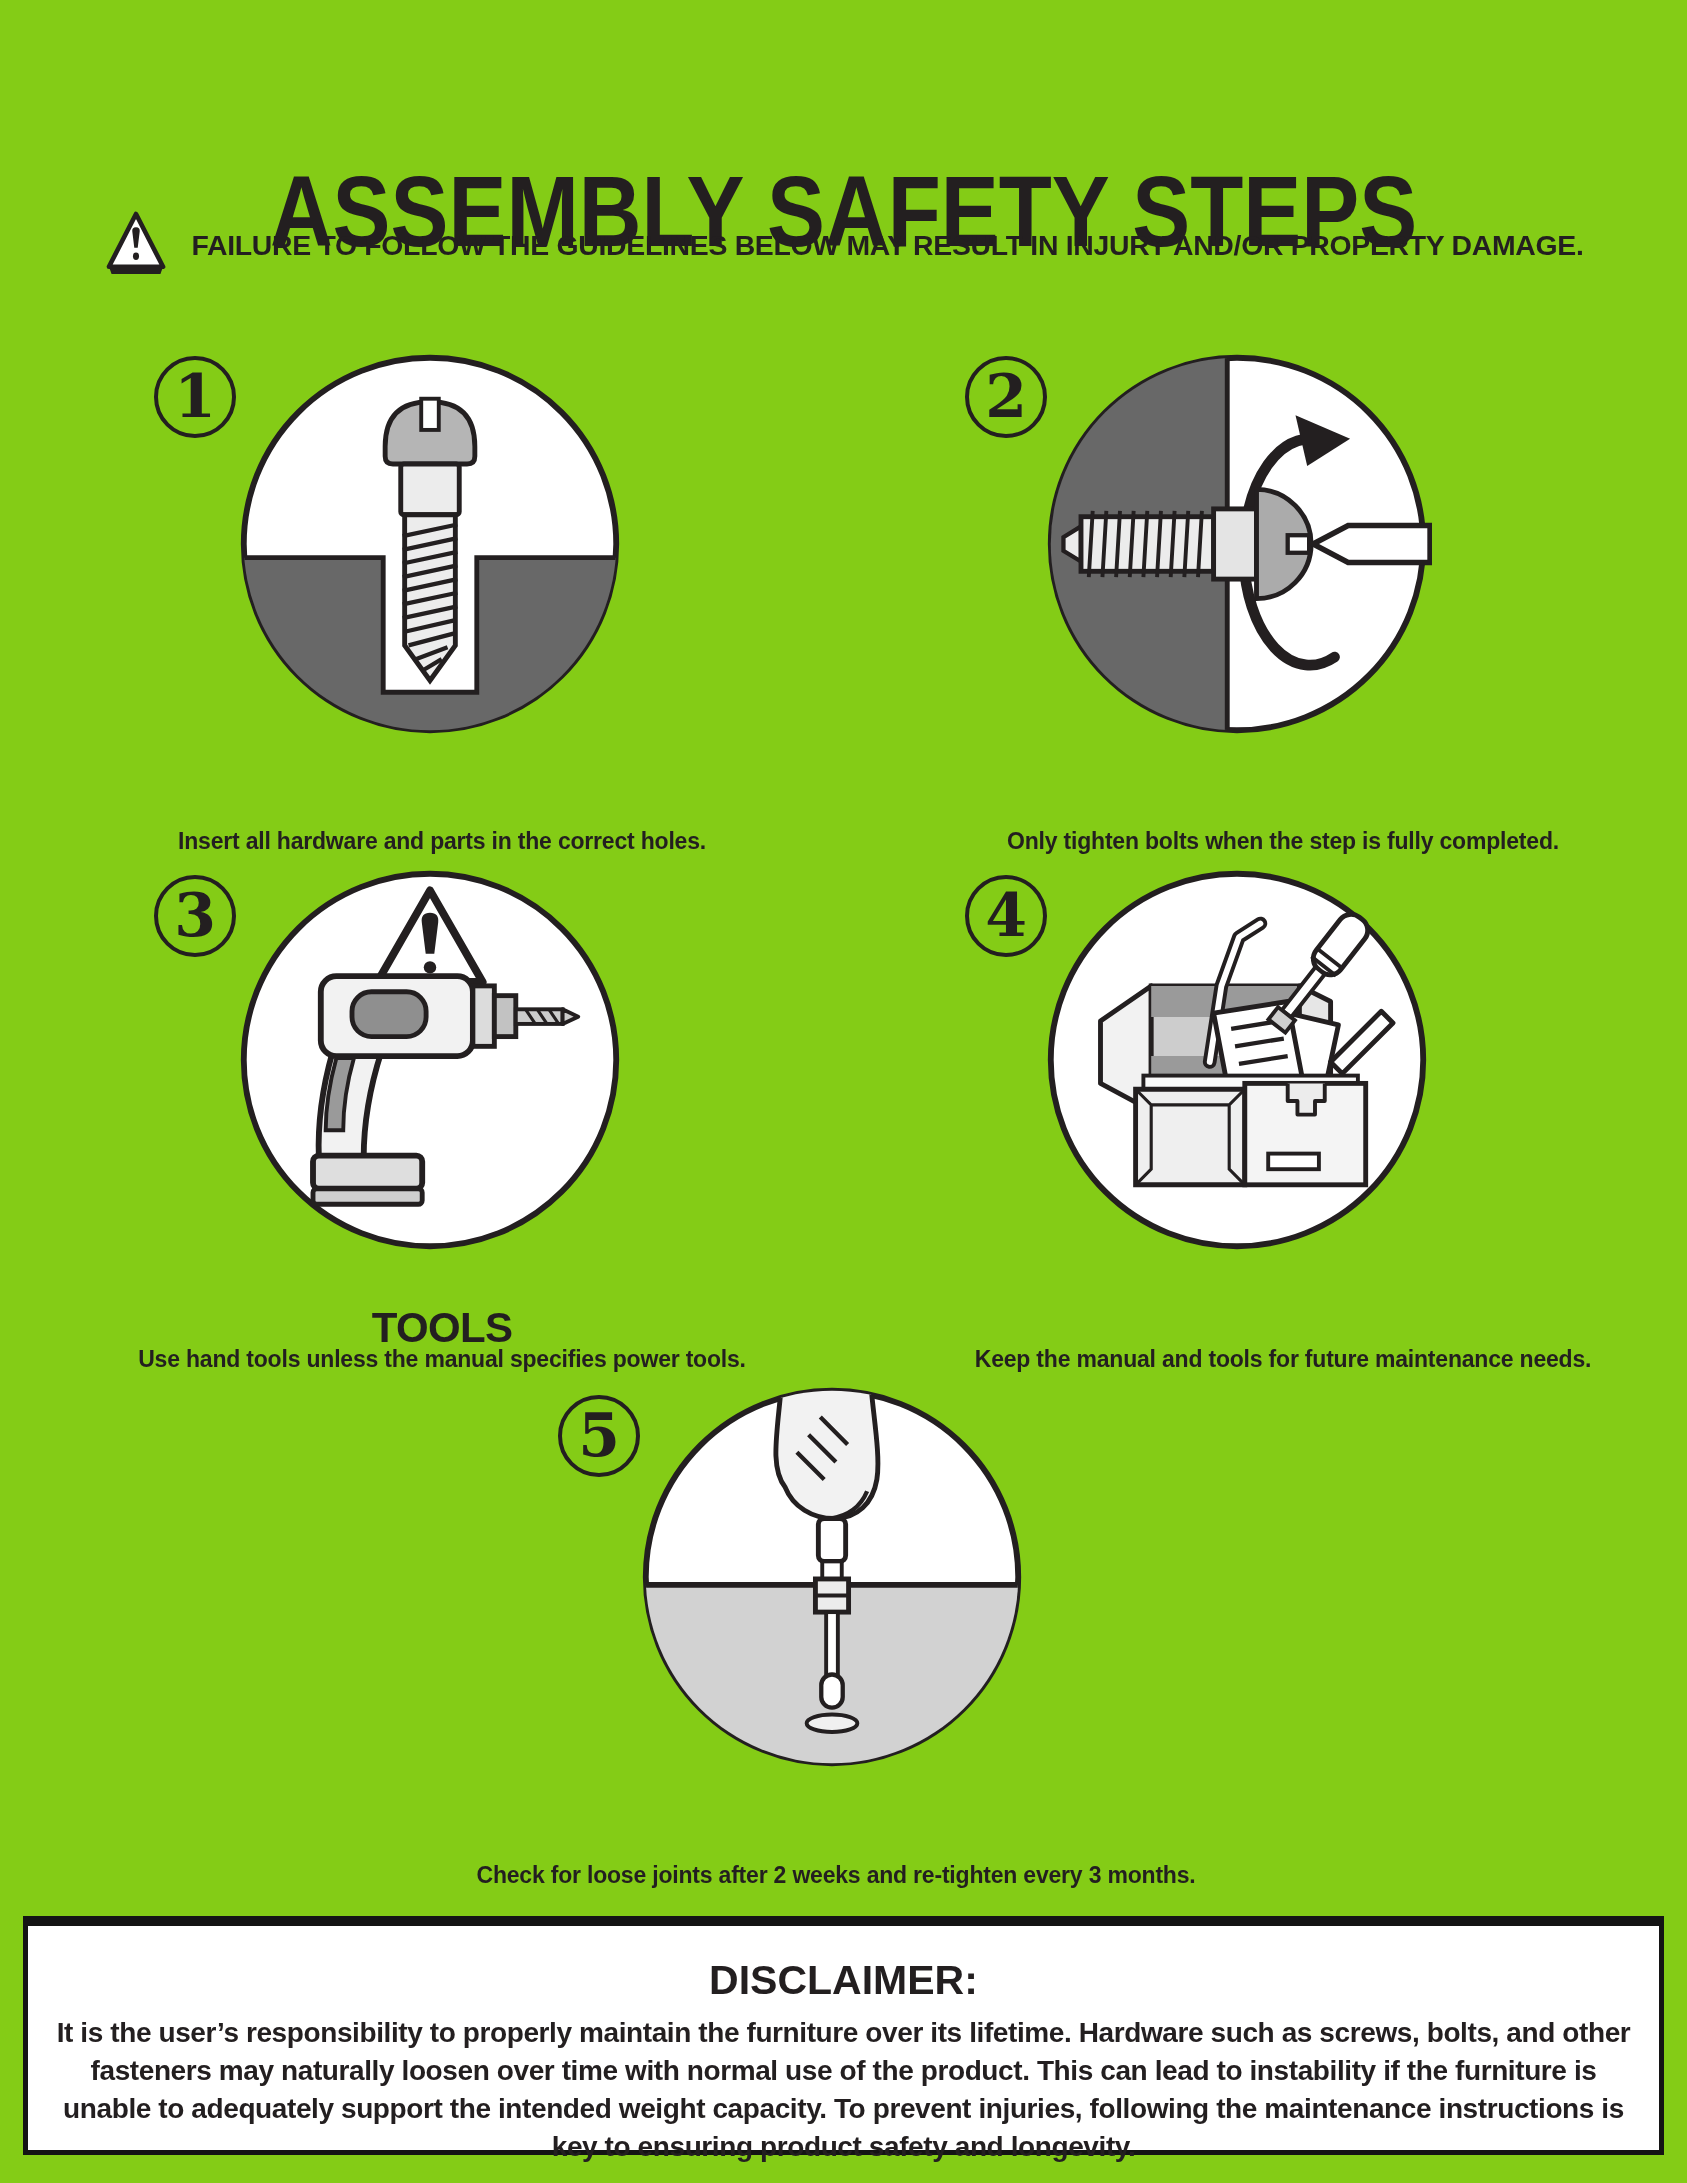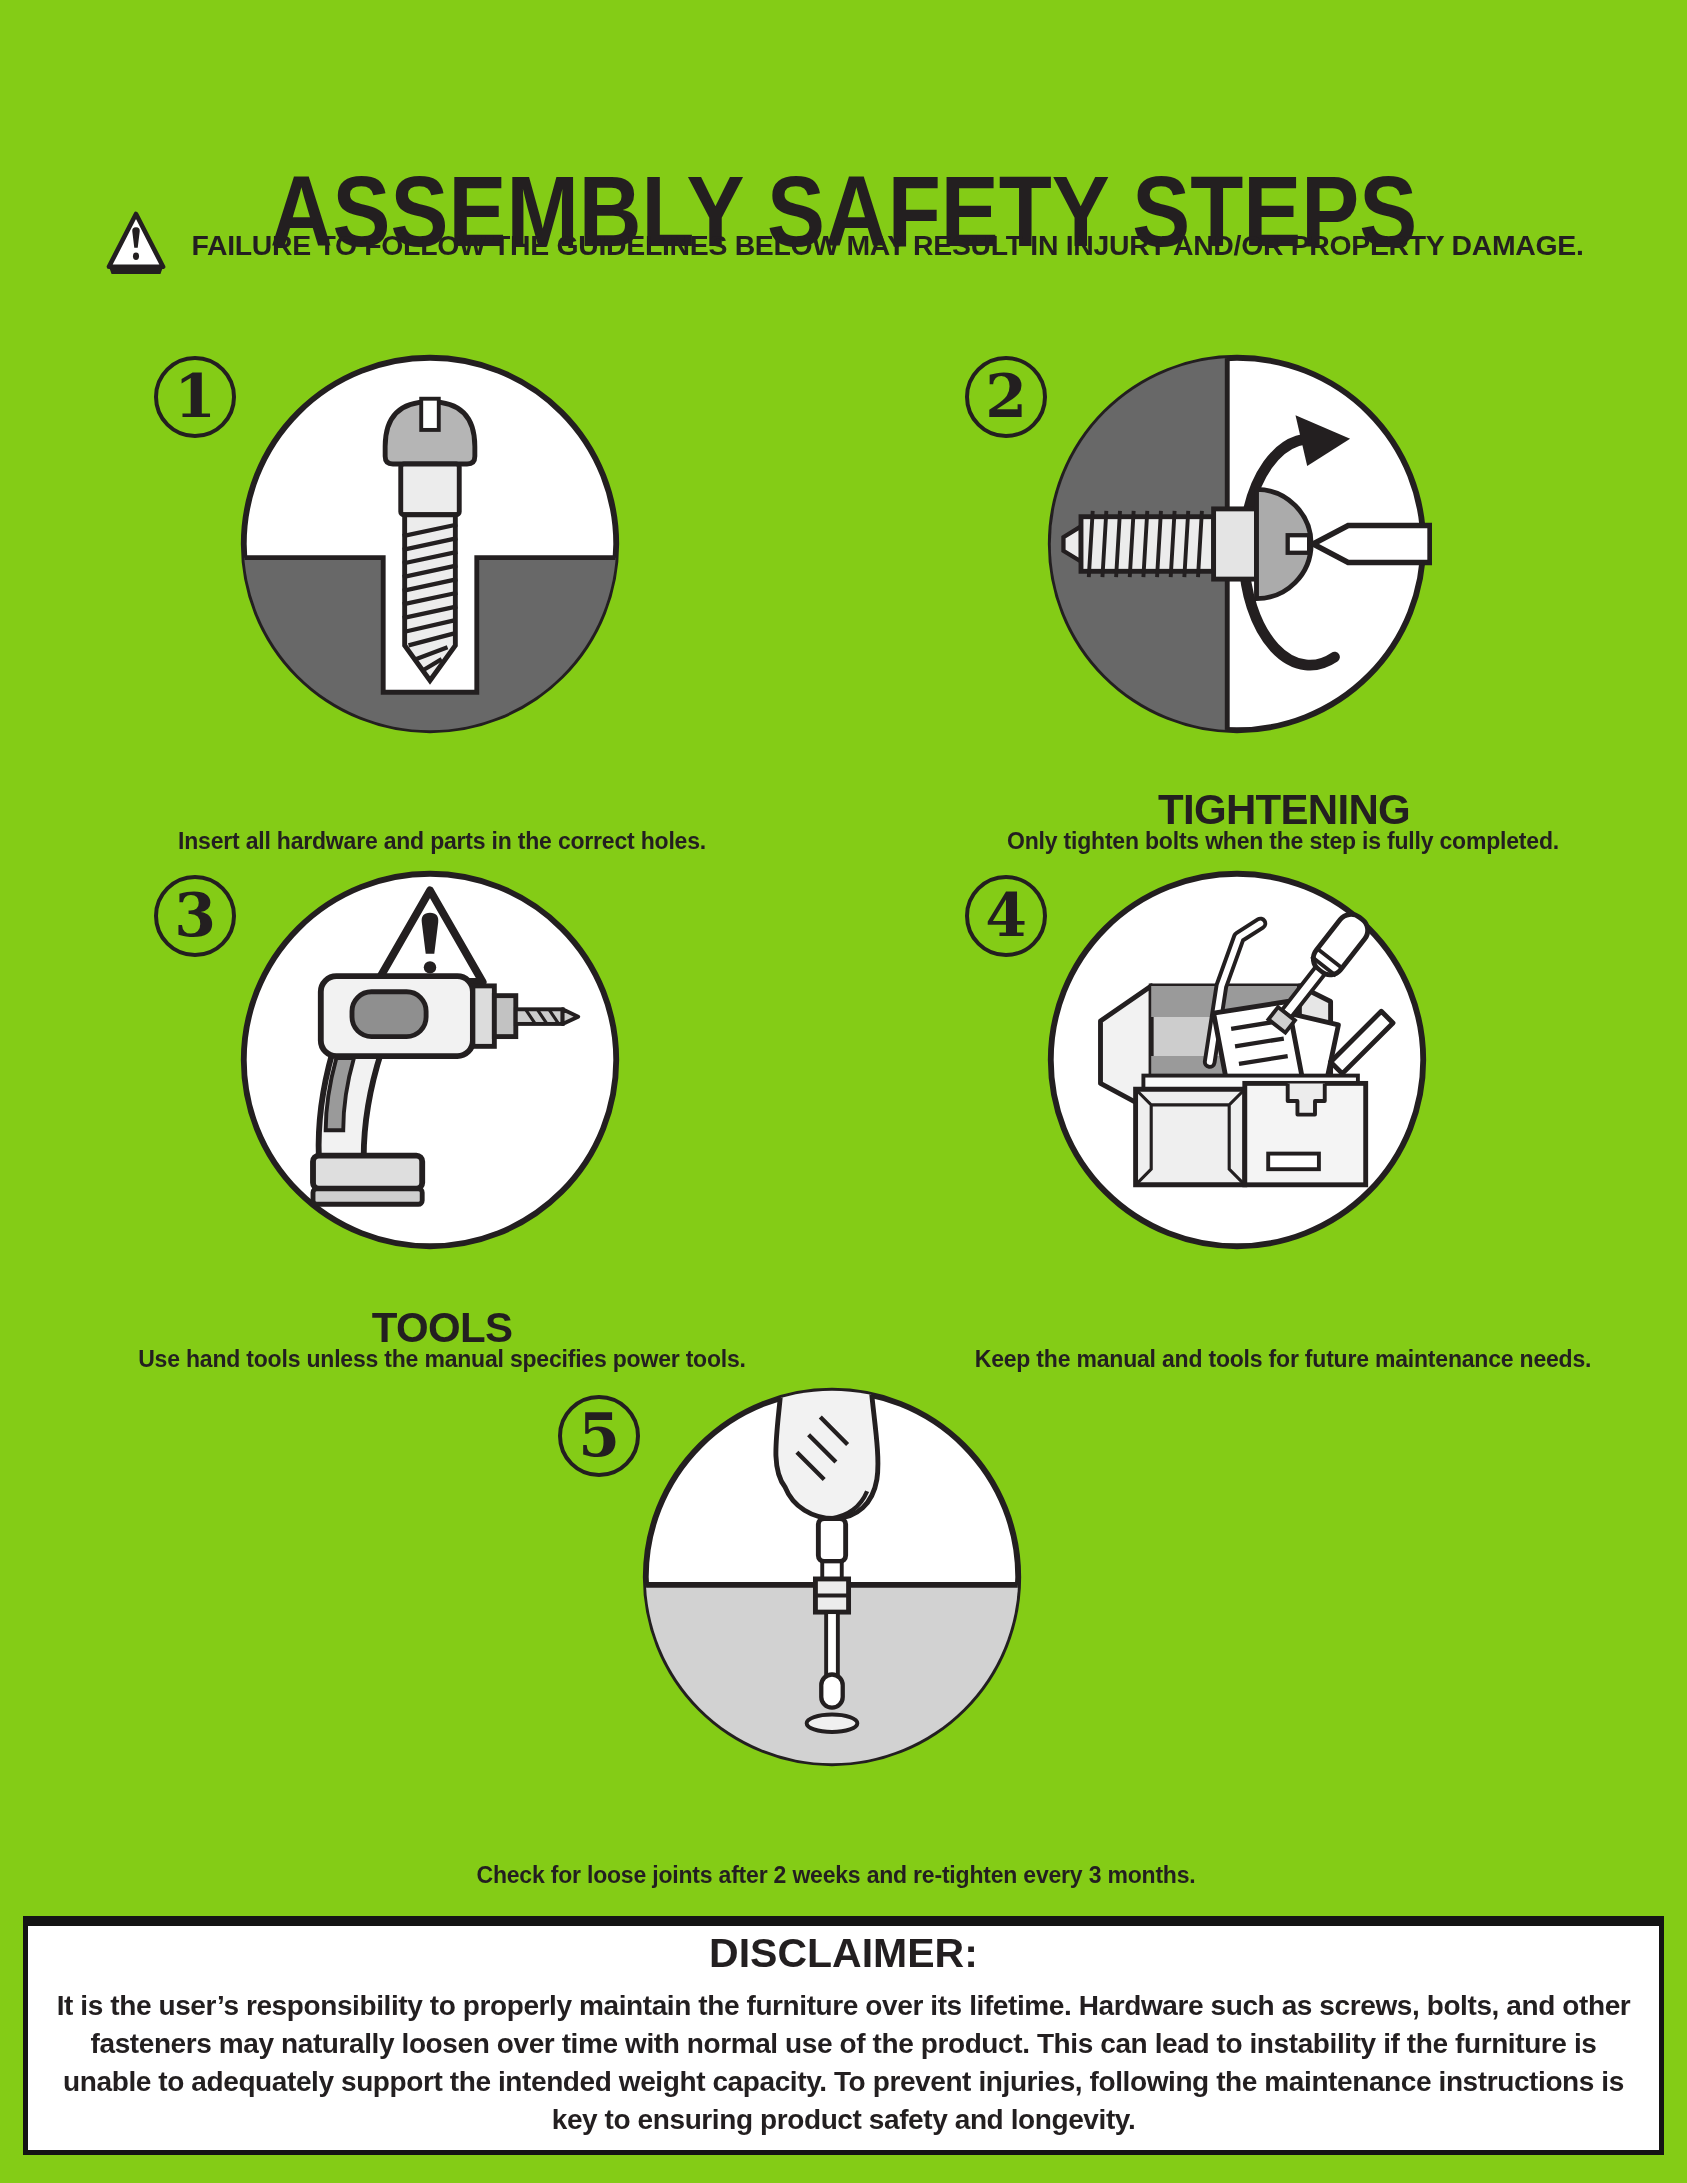--- a/index.html
+++ b/index.html
@@ -54,21 +54,21 @@
     position:absolute;width:926px;text-align:center;
     font-size:23px;font-weight:bold;letter-spacing:-0.2px;line-height:1.1;white-space:nowrap;
   }
   .d1{left:-21px;top:806px}.d2{left:820px;top:806px}
   .d3{left:-21px;top:1324px}.d4{left:820px;top:1324px}
   .d5{left:373px;top:1840px}
 
   .disclaimer{
     position:absolute;left:23px;top:1916px;width:1641px;height:239px;
     box-sizing:border-box;border:5.3px solid #141414;border-top-width:10px;
-    text-align:center;padding-top:4px;background:#fff;
+    text-align:center;padding-top:31px;background:#fff;
   }
   .disclaimer h2{margin:0;font-size:41px;font-weight:bold;letter-spacing:0;}
   .disclaimer p{
     width:1601px;margin:10px auto 0;font-size:28px;line-height:38px;
     font-weight:bold;letter-spacing:-0.4px;
   }
   svg .ln{stroke:var(--ink);fill:none;}
 </style>
 </head>
 <body>
@@ -197,21 +197,20 @@
     </g>
     <rect x="93" y="70" width="14" height="22" rx="3" fill="#fff" stroke="#231f20" stroke-width="2.5"></rect>
     <rect x="95" y="92" width="10" height="9" fill="#fff" stroke="#231f20" stroke-width="2"></rect>
     <rect x="91.5" y="101" width="17" height="17" fill="#ececec" stroke="#231f20" stroke-width="2.5"></rect>
     <line x1="91.5" y1="109.5" x2="108.5" y2="109.5" stroke="#231f20" stroke-width="2"></line>
     <rect x="97" y="118" width="6" height="33" fill="#fff" stroke="#231f20" stroke-width="2"></rect>
     <rect x="94.5" y="150" width="11" height="17" rx="5.5" fill="#fff" stroke="#231f20" stroke-width="2.2"></rect>
     <ellipse cx="100" cy="175" rx="13" ry="4.5" fill="#f0f0f0" stroke="#231f20" stroke-width="2"></ellipse>
   </svg>
 
-  <h2 class="step-title t2">TIGHTENING</h2>
   <h2 class="step-title t3">TOOLS</h2>
 
   <p class="step-desc d1">Insert all hardware and parts in the correct holes.</p>
   <p class="step-desc d2">Only tighten bolts when the step is fully completed.</p>
   <p class="step-desc d3">Use hand tools unless the manual specifies power tools.</p>
   <p class="step-desc d4">Keep the manual and tools for future maintenance needs.</p>
   <p class="step-desc d5">Check for loose joints after 2 weeks and re-tighten every 3 months.</p>
 
   <div class="disclaimer">
     <h2>DISCLAIMER:</h2>

